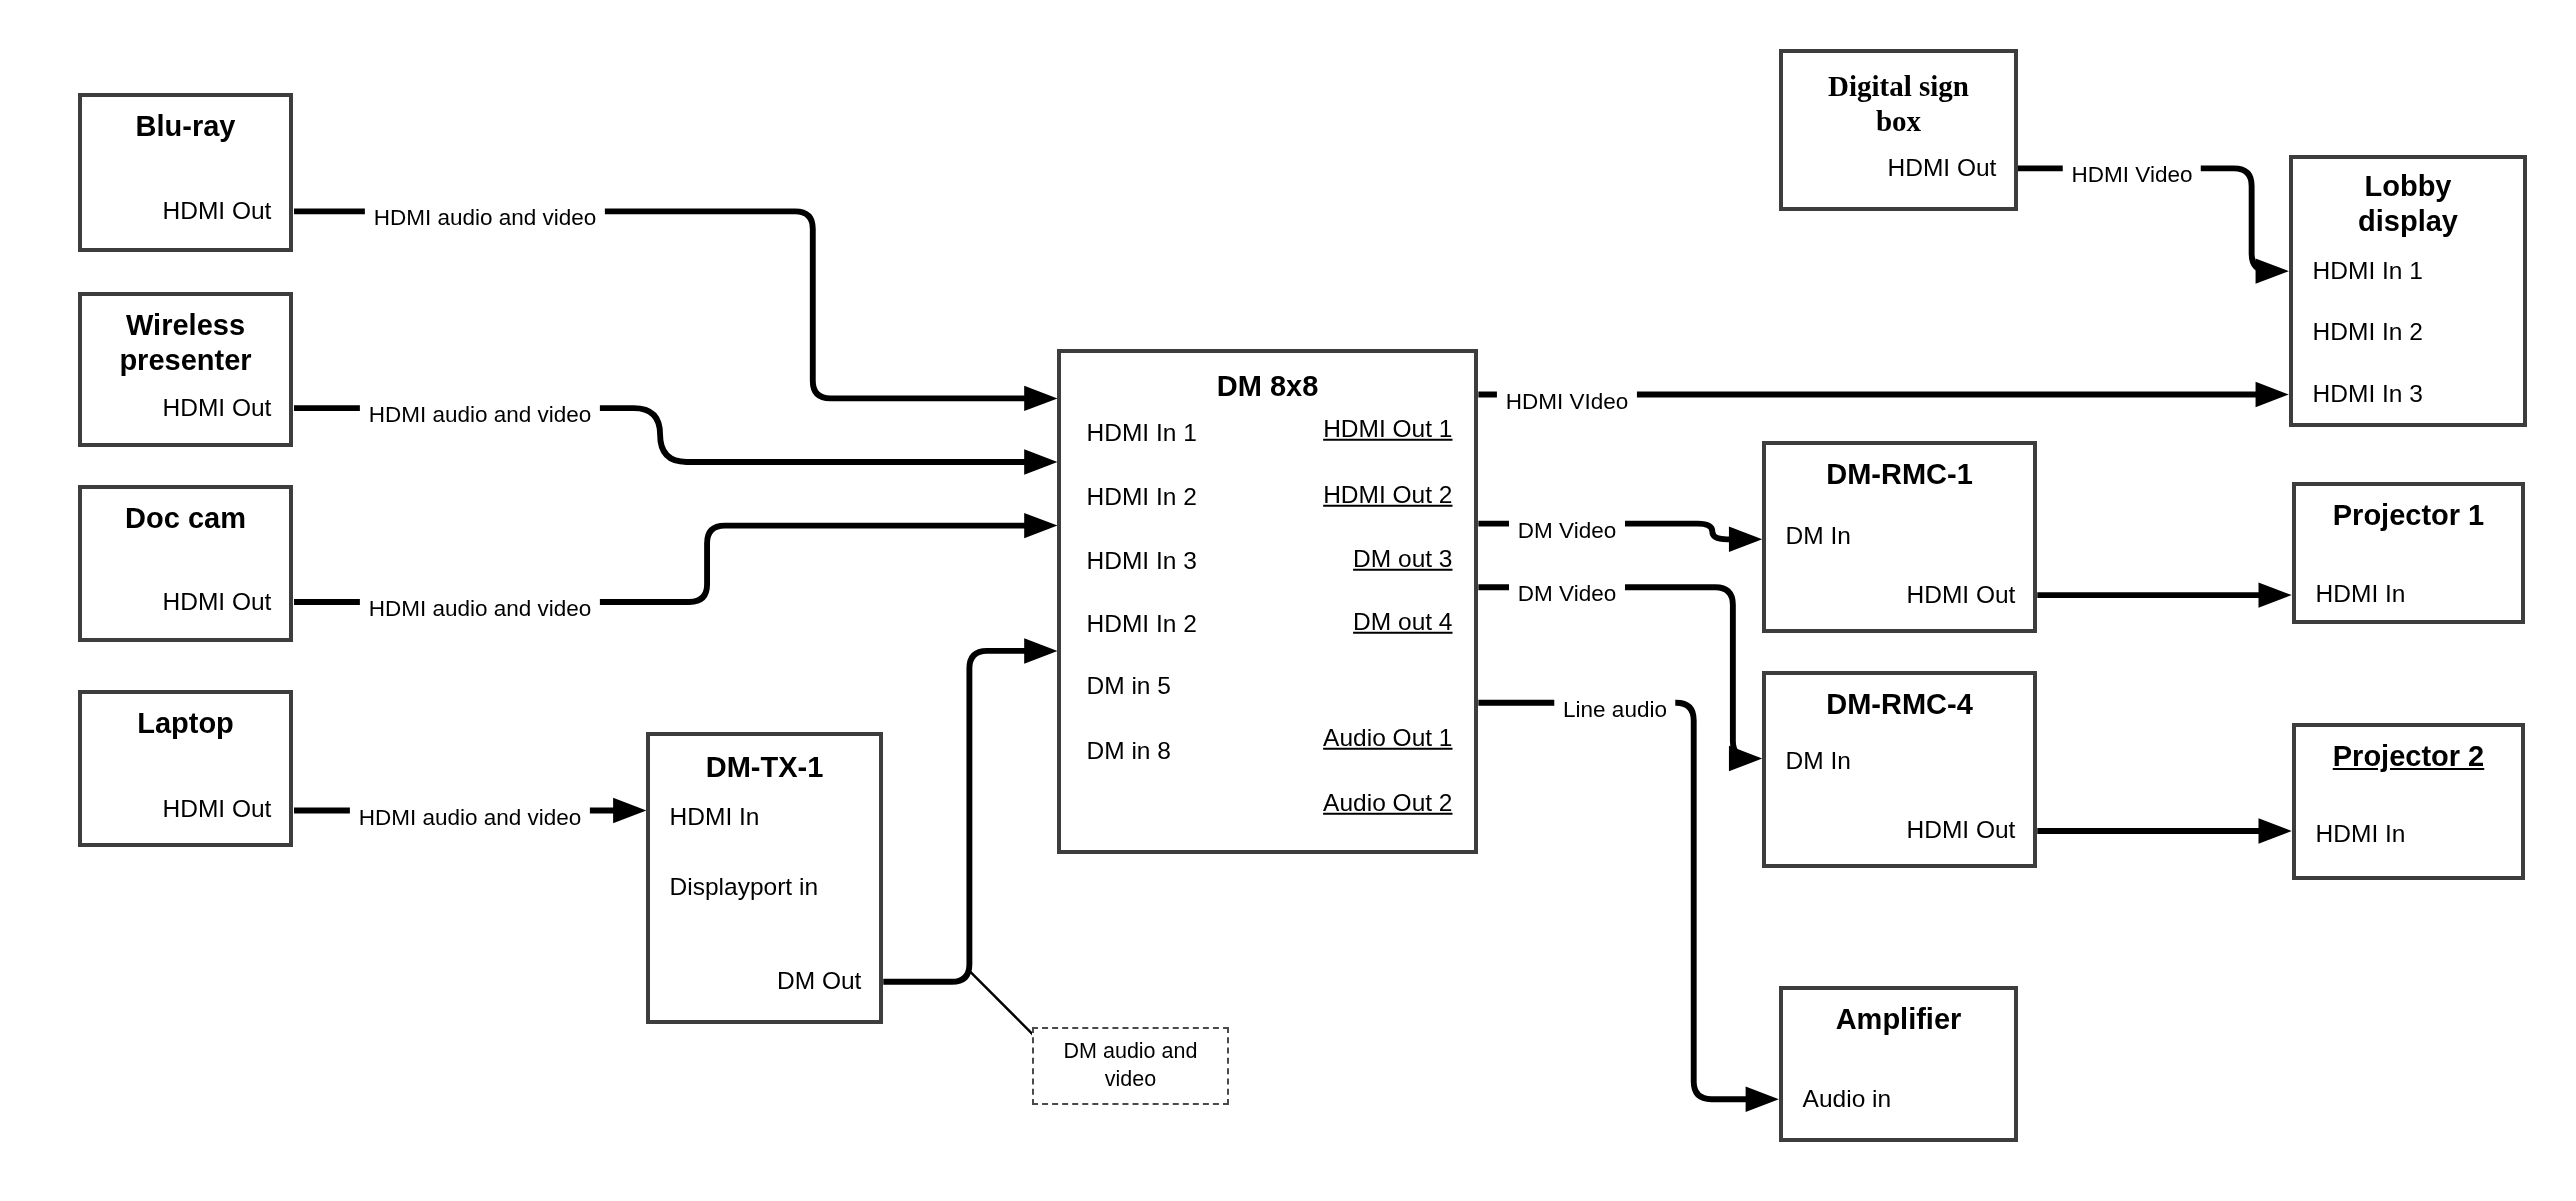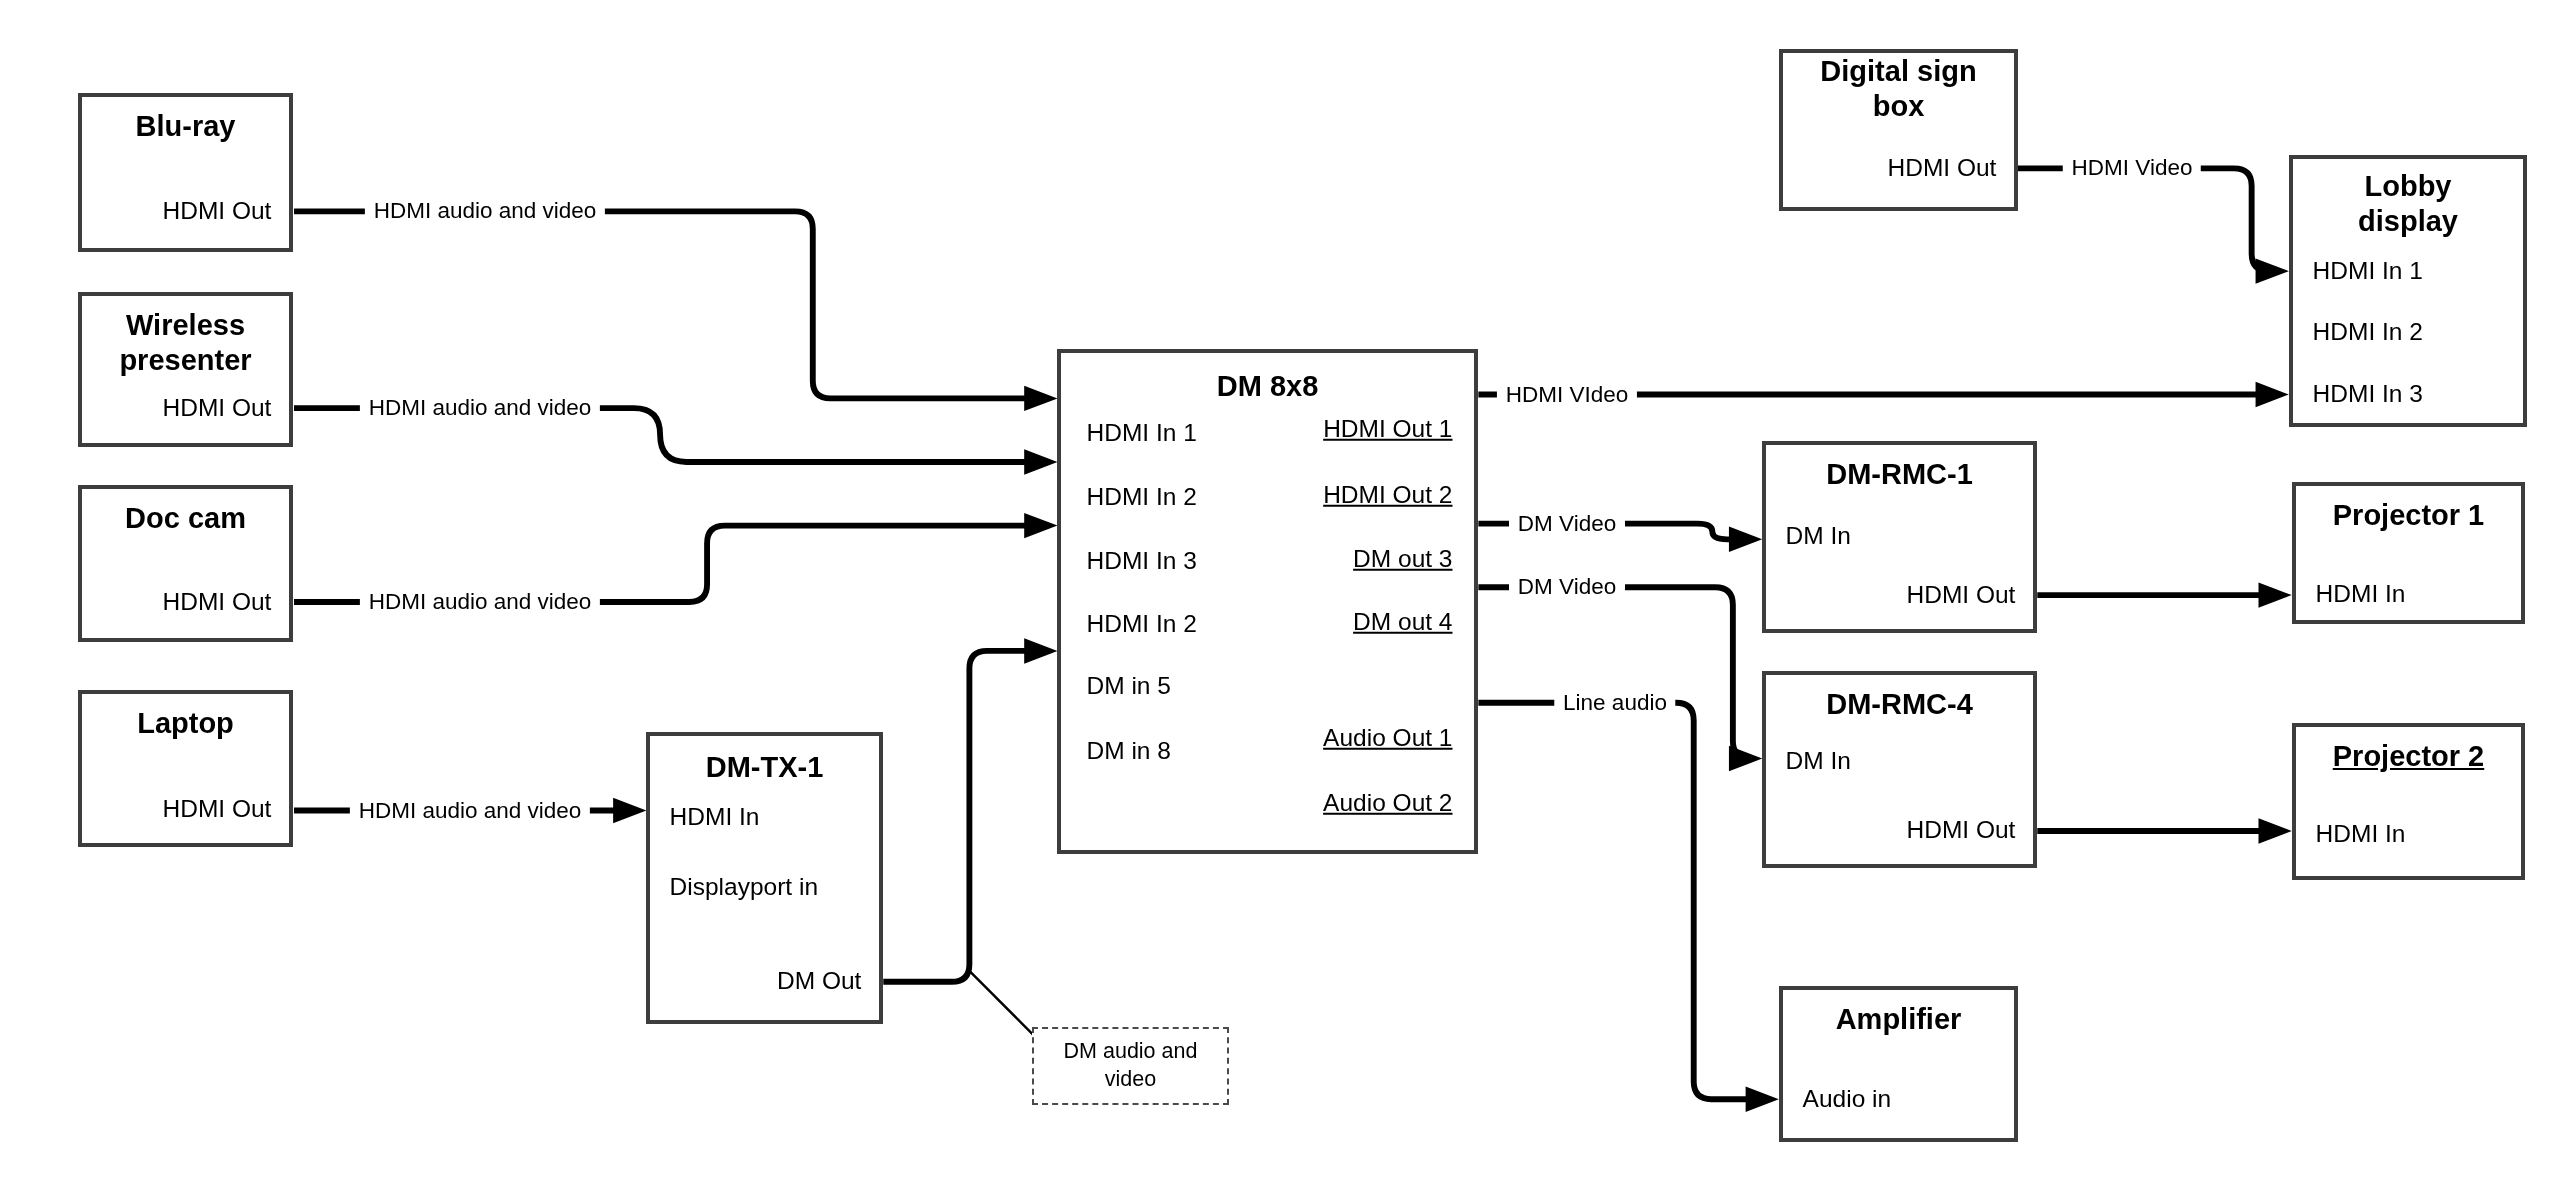--- a/index.html
+++ b/index.html
@@ -22,20 +22,21 @@
     transform:translateY(-50%);line-height:1;
   }
   .port.left{left:19.6px;}
   .port.right{right:17.6px;}
   .dm .port.left{left:25.5px;}
   .dm .port.right{right:21.5px;text-decoration:underline;}
   .wire-label{
     position:absolute;z-index:3;font-size:22.5px;line-height:1;
     background:#ffffff;padding:2.9px 8.8px;white-space:nowrap;
     transform:translate(-50%,-50%);
+    margin-top:7px;
   }
   .callout{
     position:absolute;box-sizing:border-box;z-index:2;
     border:2px dashed #4a4a4a;background:#ffffff;
     font-size:21.5px;line-height:1.3;text-align:center;
     display:flex;align-items:center;justify-content:center;
     padding:3.9px 13.7px;
   }
   
   #box-bluray     {left:78px;  top:93px;  width:215px; height:159px;}
@@ -45,21 +46,21 @@
   #box-dmtx1      {left:646px; top:732px; width:237px; height:292px;}
   #box-dm8x8      {left:1057px;top:313px; width:421px; height:505px;margin-top:36px;}
   #box-digitalsign{left:1779px;top:49px;  width:239px; height:162px;}
   #box-lobby      {left:2289px;top:155px; width:238px; height:272px;}
   #box-rmc3       {left:1762px;top:441px; width:275px; height:192px;}
   #box-proj1      {left:2292px;top:482px; width:233px; height:142px;}
   #box-rmc4       {left:1762px;top:671px; width:275px; height:197px;}
   #box-proj2      {left:2292px;top:723px; width:233px; height:157px;text-decoration:underline;}
   #box-amp        {left:1779px;top:986px;width:239px; height:156px;}
   #callout-dm-av  {left:1032px;top:1027px;width:197px; height:78px;}
-  #box-digitalsign .box-title{width:176px;margin-top:1px;}
+  #box-digitalsign .box-title{width:176px;margin-top:16px;font-family:Liberation Serif, serif;}
   #box-lobby .box-title{width:157px;margin-top:9.8px;}
   #box-dmtx1 .box-title{margin-top:13.7px;}
   #box-dm8x8 .box-title{margin-top:15.7px;}
 </style>
 </head>
 <body>
 
 <svg class="wires" width="2576" height="1201" viewBox="0 0 2631 1227">
   <g fill="none" stroke="#000000" stroke-width="6">
     <path d="M 300 216 H 812 Q 830 216 830 234 V 389 Q 830 407 848 407 H 1062"></path>

